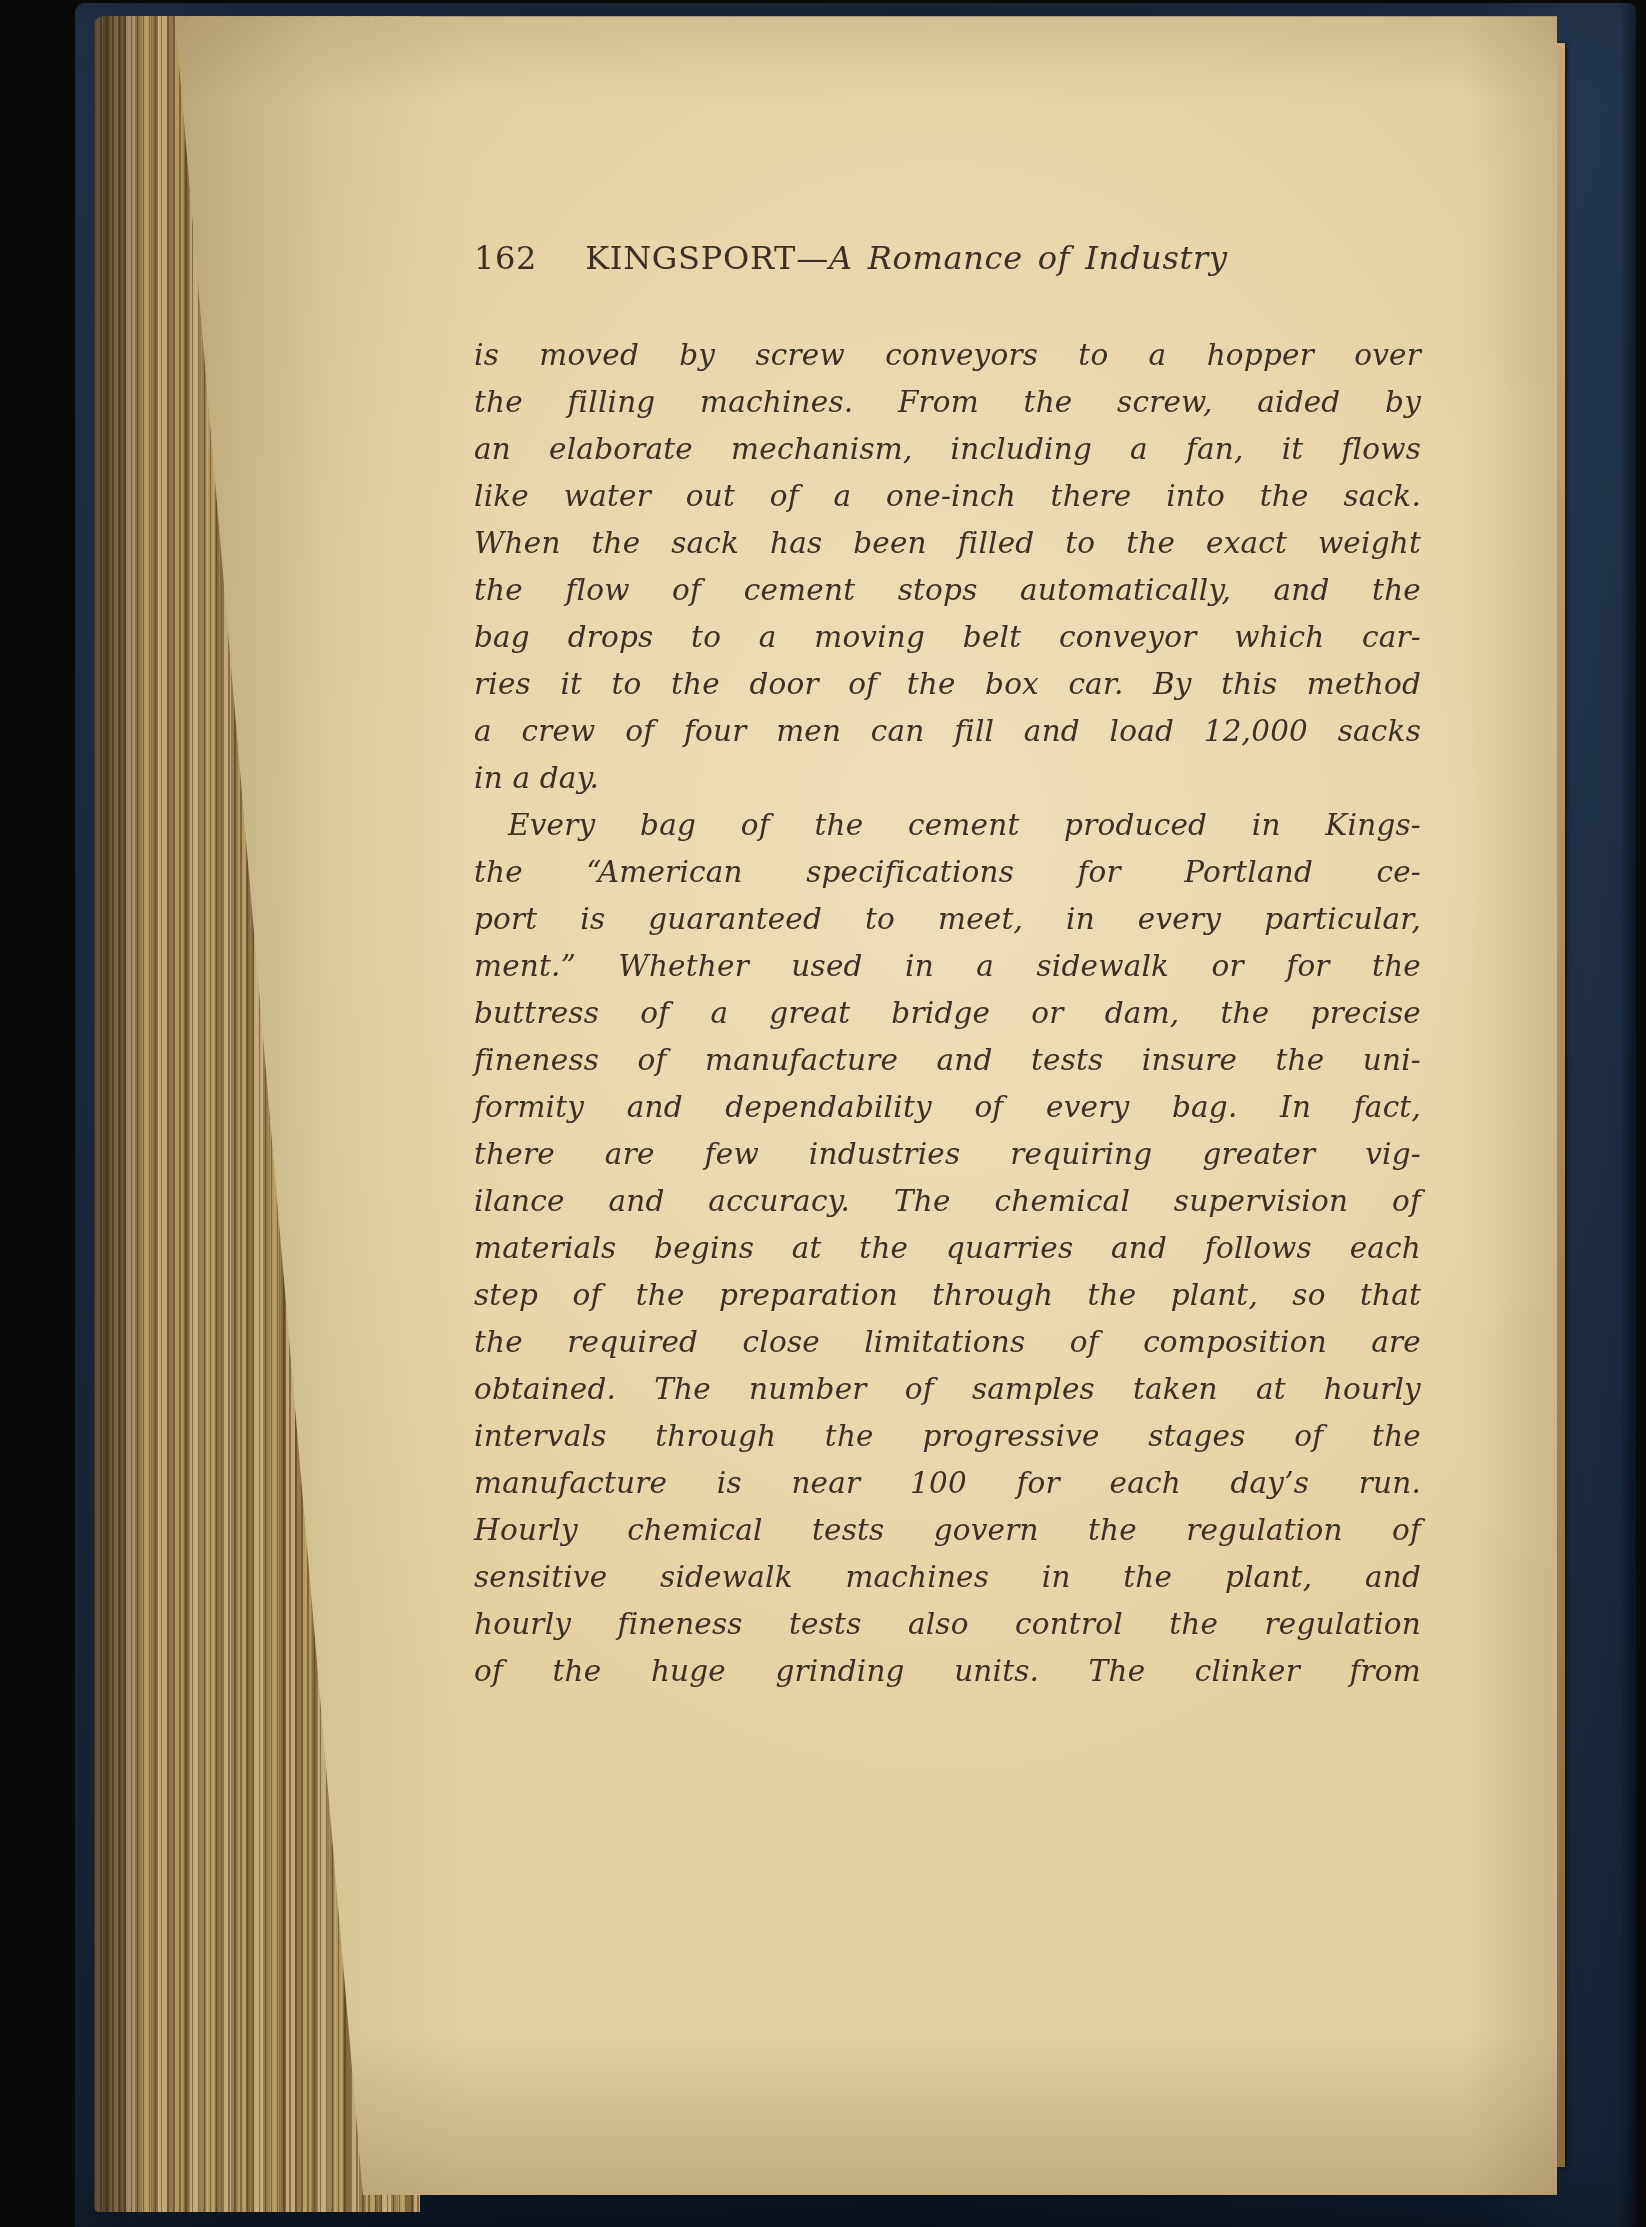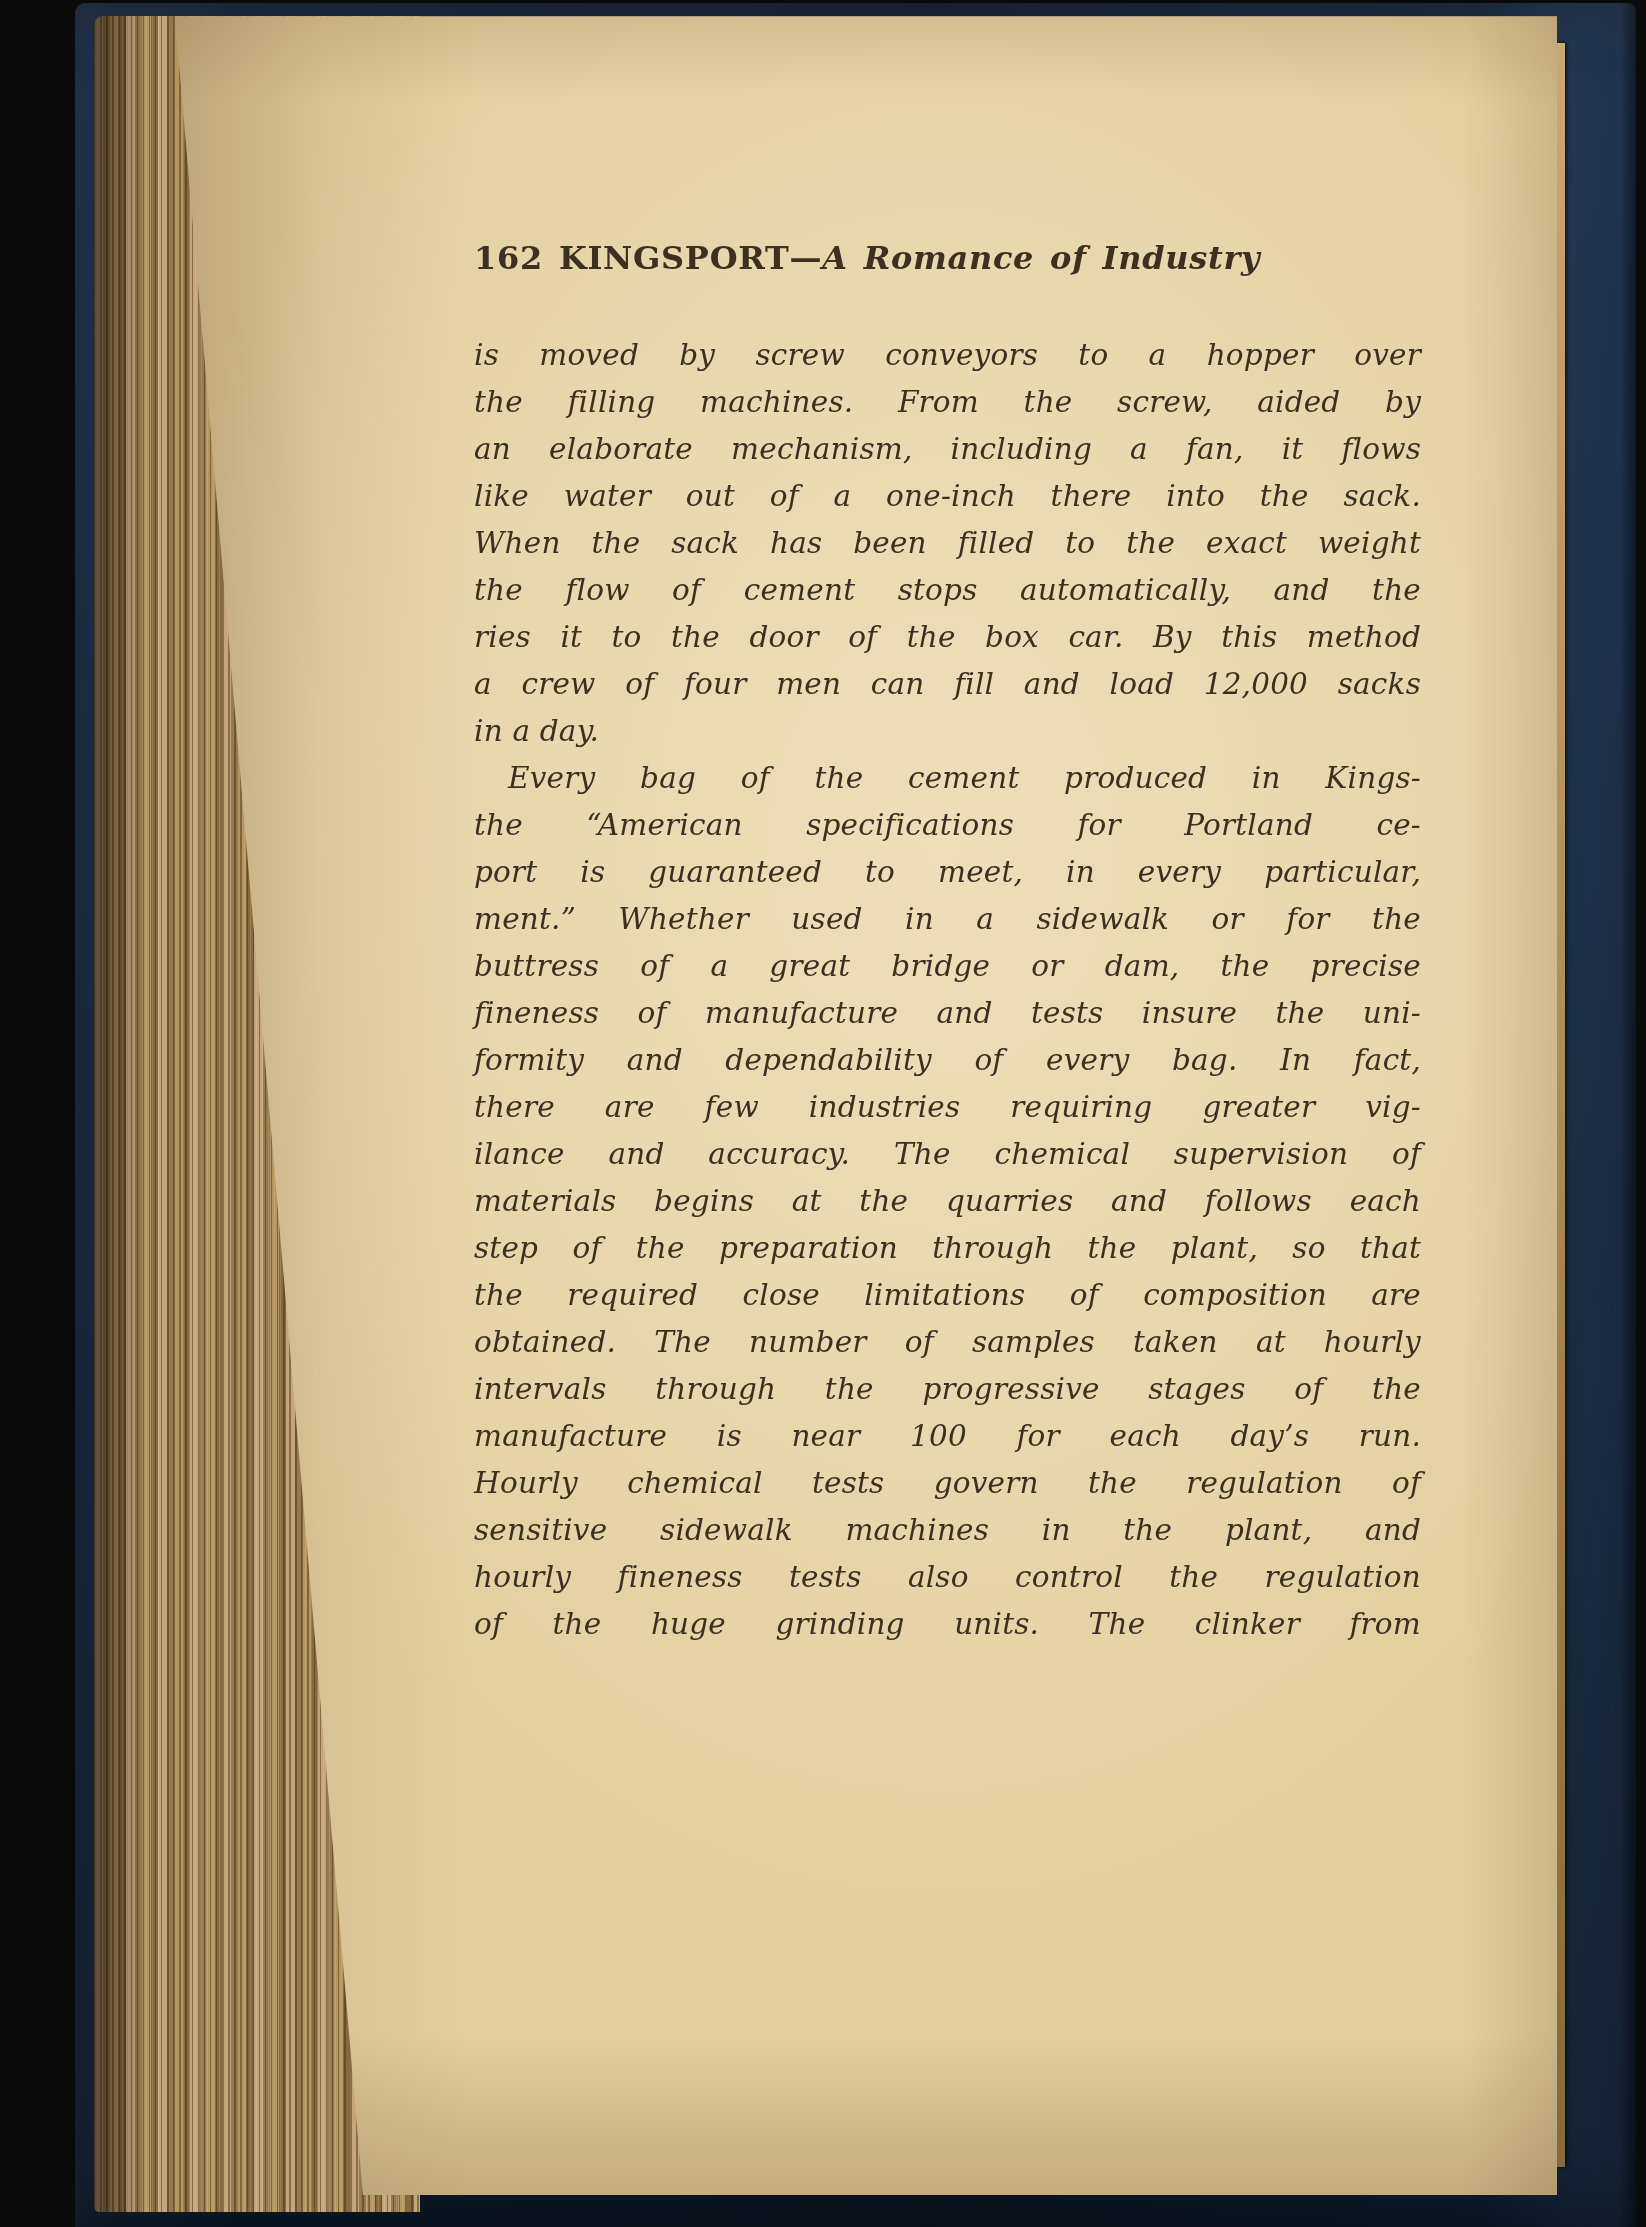--- a/index.html
+++ b/index.html
@@ -50,26 +50,25 @@
       linear-gradient(180deg, rgba(122,92,52,.18) 0px, rgba(122,92,52,0) 88px),
       radial-gradient(814px 1086px at 58% 38%, #eedfb9 0%, #e8d7ac 60%, #e2cf9f 100%);
   }
 
   
   .text-block {
     position:absolute; left:474px; top:239px; width:947px;
     color:#3b3022;
   }
   .header {
-    display:flex; align-items:baseline; gap:16px;
+    display:flex; align-items:baseline; gap:48px;
     font-size:32px; line-height:39px;
     letter-spacing:0.7px; word-spacing:4.1px;
     margin-bottom:54px;
     white-space:nowrap;
-    font-weight:bold;
   }
   .header .subtitle { font-style:italic;margin-top:19px; }
   .body { font-size:29.5px; line-height:47px; letter-spacing:0.2px;font-style:italic; }
   .line { text-align:justify; text-align-last:justify; }
   .line.no-justify-last { text-align-last:left; }
   .line.indent { padding-left:34px; }
 </style>
 </head>
 <body>
 
@@ -85,20 +84,21 @@
       <span class="title-group"><span>KINGSPORT</span><span>—</span><span class="subtitle">A Romance of Industry</span></span>
     </div>
     <div class="body">
         <div class="paragraph">
           <div class="line">is moved by screw conveyors to a hopper over</div>
           <div class="line">the filling machines.  From the screw, aided by</div>
           <div class="line">an elaborate mechanism, including a fan, it flows</div>
           <div class="line">like water out of a one-inch there into the sack.</div>
           <div class="line">When the sack has been filled to the exact weight</div>
           <div class="line">the flow of cement stops automatically, and the</div>
+          <div class="line">bag drops to a moving belt conveyor which car-</div>
           <div class="line">ries it to the door of the box car.  By this method</div>
           <div class="line">a crew of four men can fill and load 12,000 sacks</div>
           <div class="line no-justify-last">in a day.</div>
         </div>
         <div class="paragraph">
           <div class="line indent">Every bag of the cement produced in Kings-</div>
           <div class="line">the “American specifications for Portland ce-</div>
           <div class="line">port is guaranteed to meet, in every particular,</div>
           <div class="line">ment.”  Whether used in a sidewalk or for the</div>
           <div class="line">buttress of a great bridge or dam, the precise</div>

